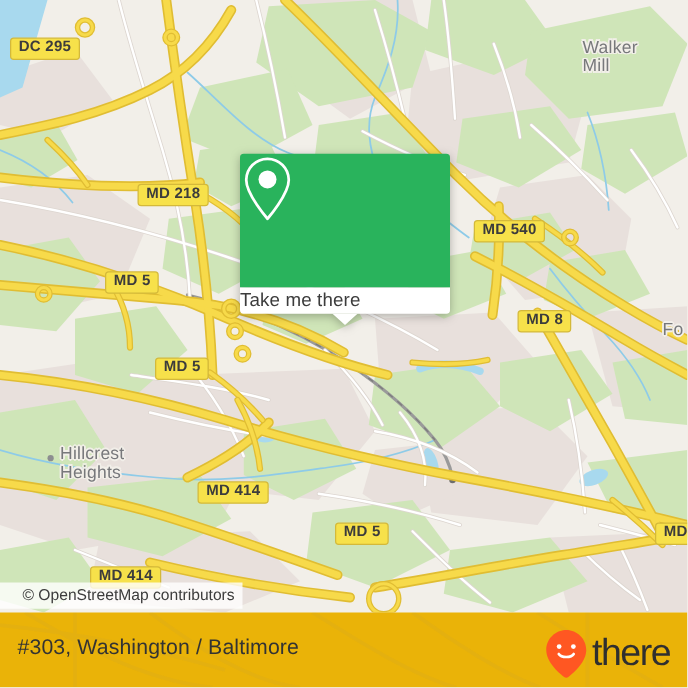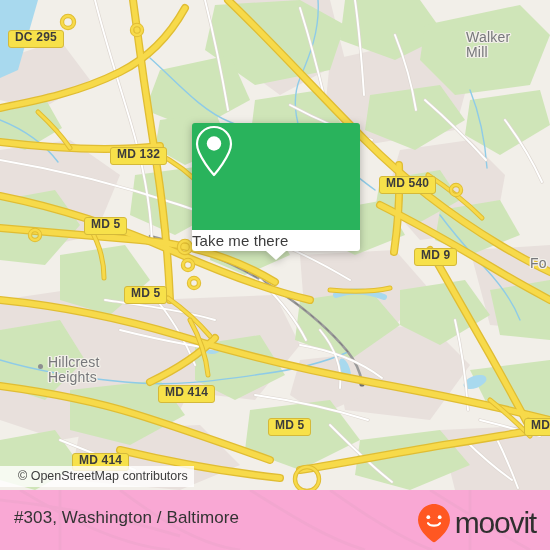--- a/index.html
+++ b/index.html
@@ -85,21 +85,21 @@
     color:#3c3c3c;
     font-size:12.5px;
     padding:3px 6px 4px 18px;
     box-sizing:border-box;
     white-space:nowrap;
   }
 
   
   #footer{
     position:absolute;left:0;top:490px;width:550px;height:60px;
-    background:#f9a8d4;
+    background:#eab308;
     overflow:hidden;
   }
   #footer-ghost{position:absolute;left:0;top:-490px;opacity:.06;}
   #footer-title{
     position:absolute;left:14px;top:18px;
     font-size:17px;color:#333333;letter-spacing:.1px;white-space:nowrap;
   }
   #moovit{
     position:absolute;right:14px;top:13px;
     display:flex;align-items:center;gap:4px;
@@ -338,24 +338,24 @@
     <div class="place-label" style="left:466px;top:30px;width:72px;">Walker
 Mill</div>
 
     <div class="place-dot" style="left:38px;top:364px;"></div>
     <div class="place-label" style="left:48px;top:355px;width:78px;">Hillcrest
 Heights</div>
 
     <div class="place-label" style="left:530px;top:256px;width:40px;text-align:left;">Fo</div>
 
     <div class="shield" style="left:8px;top:30px;">DC 295</div>
-    <div class="shield" style="left:110px;top:147px;">MD 132</div>
+    <div class="shield" style="left:110px;top:147px;">MD 218</div>
     <div class="shield" style="left:379px;top:176px;">MD 540</div>
     <div class="shield" style="left:84px;top:217px;">MD 5</div>
-    <div class="shield" style="left:414px;top:248px;">MD 9</div>
+    <div class="shield" style="left:414px;top:248px;">MD 8</div>
     <div class="shield" style="left:124px;top:286px;">MD 5</div>
     <div class="shield" style="left:158px;top:385px;">MD 414</div>
     <div class="shield" style="left:268px;top:418px;">MD 5</div>
     <div class="shield" style="left:524px;top:418px;">MD 5</div>
     <div class="shield" style="left:72px;top:453px;">MD 414</div>
 
     <div id="callout">
       <div id="callout-top">
         <svg width="44" height="56" viewBox="0 0 44 56">
           <path d="M22 4 C12.6 4 5 11.6 5 21 C5 32.5 22 52 22 52 C22 52 39 32.5 39 21 C39 11.6 31.4 4 22 4 Z" fill="none" stroke="#ffffff" stroke-width="2.2" stroke-linejoin="round"></path>
@@ -389,17 +389,17 @@
 
     <div id="footer-title">#303, Washington / Baltimore</div>
 
     <div id="moovit">
       <svg width="34" height="40" viewBox="0 0 34 40">
         <path d="M17 1 C8.2 1 1 8.2 1 17 C1 26 10 34.5 15.3 38.6 C16.3 39.4 17.7 39.4 18.7 38.6 C24 34.5 33 26 33 17 C33 8.2 25.8 1 17 1 Z" fill="#ff5722"></path>
         <circle cx="11.3" cy="14.2" r="1.9" fill="#ffffff"></circle>
         <circle cx="22.7" cy="14.2" r="1.9" fill="#ffffff"></circle>
         <path d="M11 20.2 C13 23.4 21 23.4 23 20.2" fill="none" stroke="#ffffff" stroke-width="2.1" stroke-linecap="round"></path>
       </svg>
-      <span id="moovit-word">moovit</span>
+      <span id="moovit-word">there</span>
     </div>
   </div>
 
 </div>
 
 </body></html>

